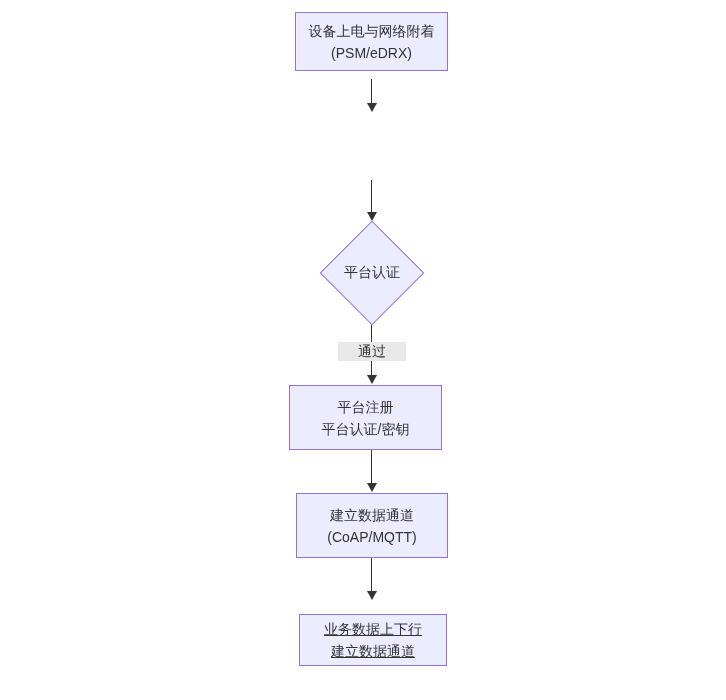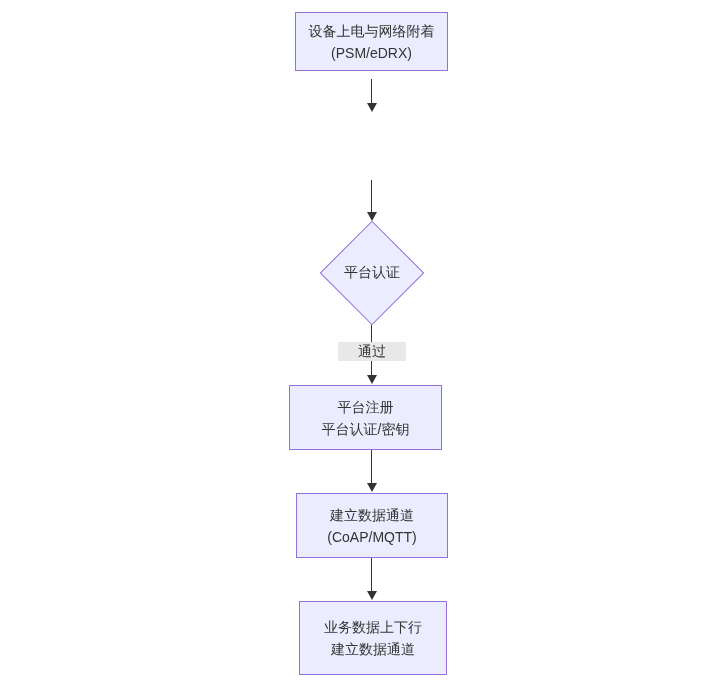--- a/index.html
+++ b/index.html
@@ -122,18 +122,18 @@
   <div class="arrow-head" style="left:367px; top:483px;"></div>
 
   <div class="node" style="left:296px; top:493px; width:152px; height:65px;">
     <span>建立数据通道</span>
     <span>(CoAP/MQTT)</span>
   </div>
 
   <div class="edge-line" style="left:371px; top:558px; height:33px;"></div>
   <div class="arrow-head" style="left:367px; top:591px;"></div>
 
-  <div class="node" style="left:299px; top:601px; width:148px; height:74px;">
+  <div class="node" style="left:299px; top:614px; width:148px; height:52px;text-decoration:underline;">
     <span>业务数据上下行</span>
     <span>建立数据通道</span>
   </div>
 
 </div>
 
 </body></html>

